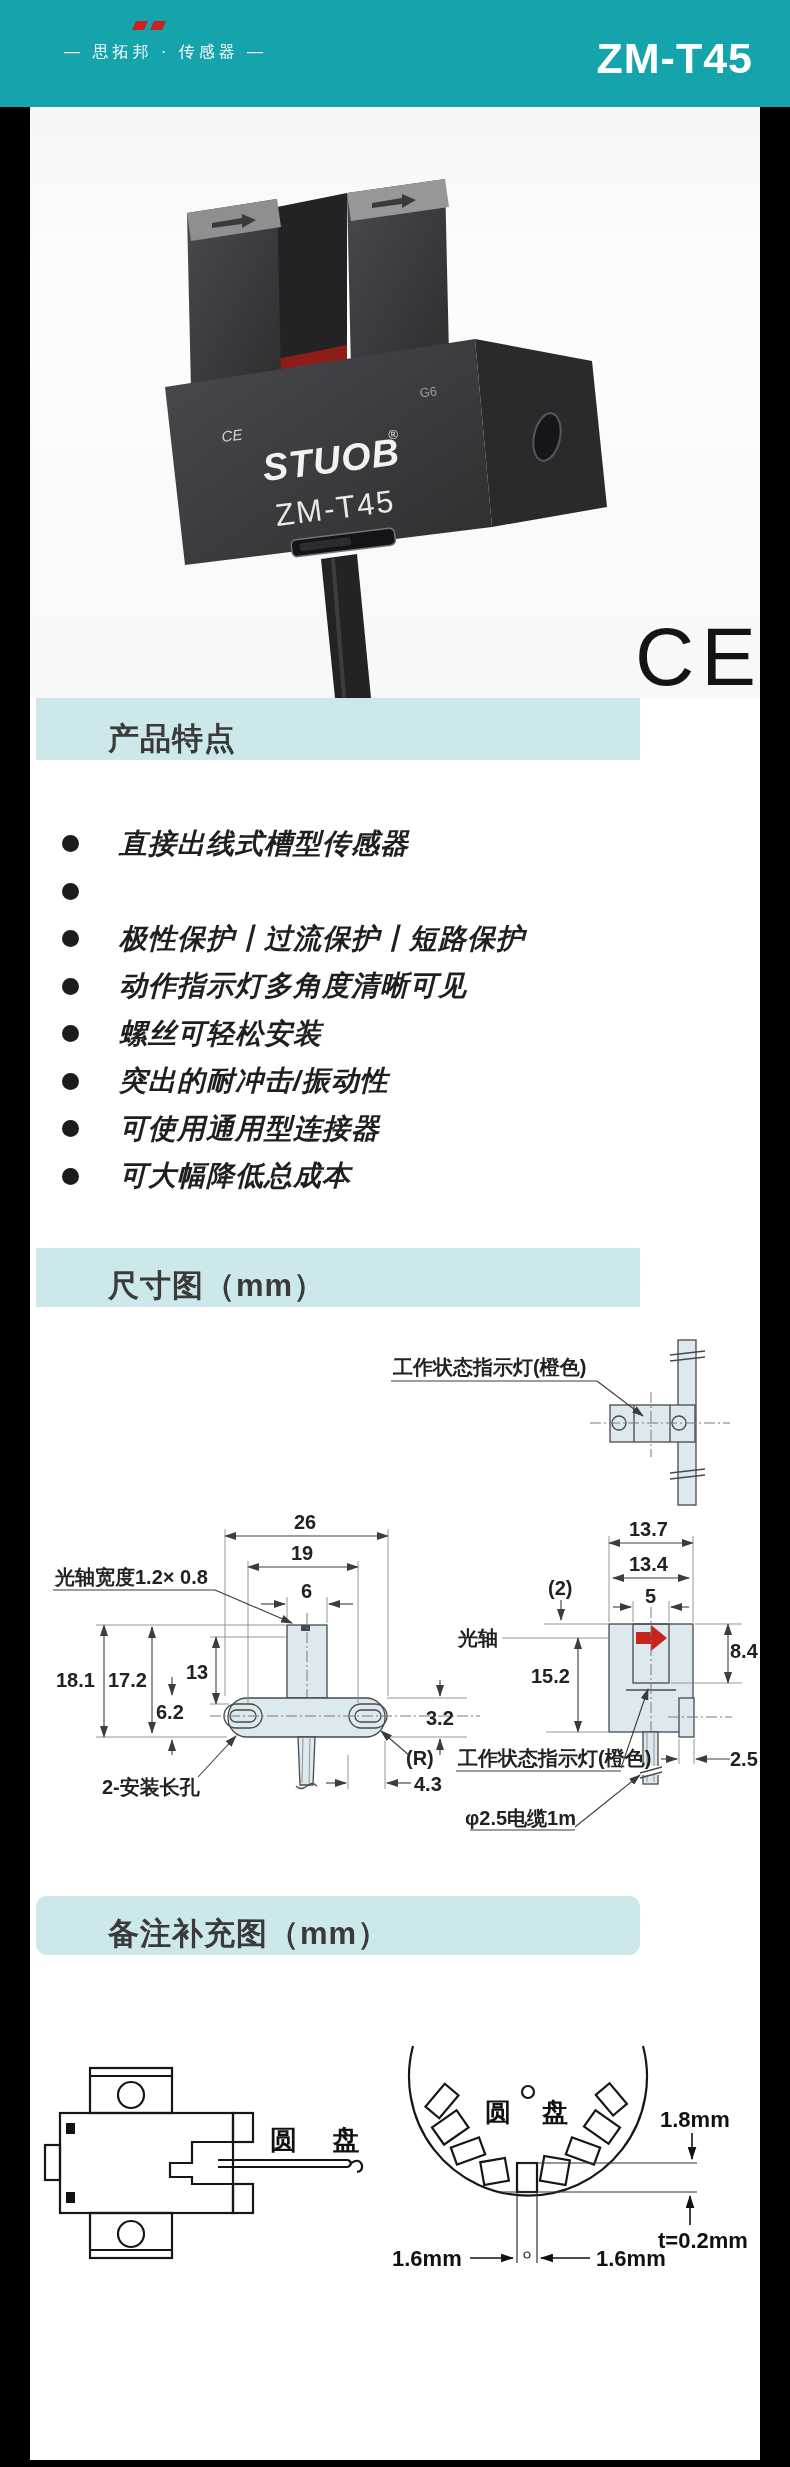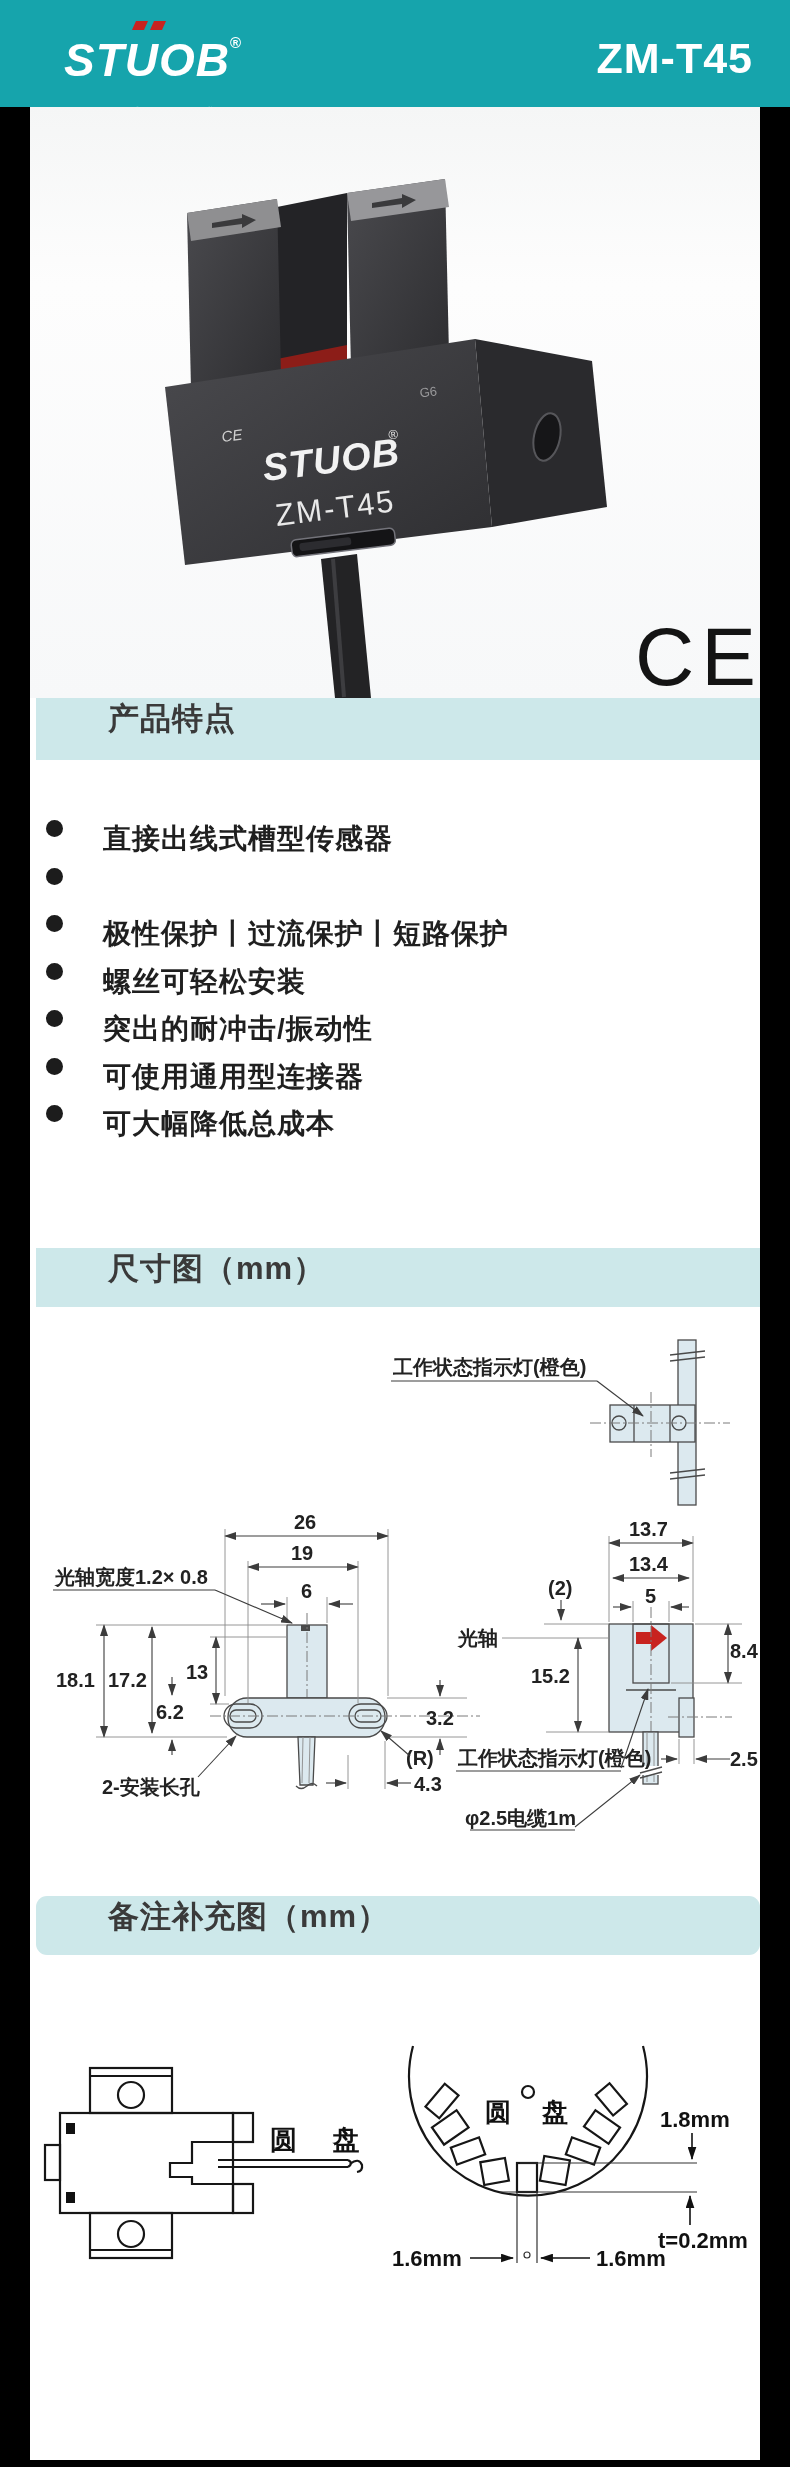--- a/index.html
+++ b/index.html
@@ -24,29 +24,29 @@
   .strip{position:absolute;background:var(--frame);z-index:30;}
   .strip-l{left:0;top:107px;bottom:0;width:30px;}
   .strip-r{right:0;top:107px;bottom:0;width:30px;}
   .strip-b{left:0;right:0;bottom:0;height:7px;}
 
   
   .photo{position:absolute;left:30px;top:107px;width:730px;height:591px;background:linear-gradient(#f5f6f6,#fdfdfd 30%,#f7f8f9);}
   .photo svg{display:block;}
 
   
-  .secbar{position:absolute;left:36px;width:724px;height:60px;background:var(--section-bar);display:flex;align-items:flex-start;z-index:10;}
+  .secbar{position:absolute;left:36px;width:604px;height:60px;background:var(--section-bar);display:flex;align-items:flex-end;z-index:10;}
   .secbar span{padding-left:72px;font-size:31px;font-weight:bold;color:#3a3a3a;letter-spacing:1px;}
   .bar1{top:698px;height:62px;}
   .bar2{top:1248px;height:59px;}
   .bar3{top:1896px;height:59px;border-radius:11px;}
 
   
   .features{position:absolute;left:0;top:820px;width:760px;list-style:none;}
-  .features li{height:47.5px;display:flex;align-items:flex-start;padding-left:46px;}
+  .features li{height:47.5px;display:flex;align-items:center;padding-left:62px;font-style:italic;}
   .dot{width:17px;height:17px;border-radius:50%;background:#1c1c1c;flex:0 0 17px;}
   .ftext{margin-left:40px;font-size:28px;font-weight:600;color:#1f1f1f;letter-spacing:1px;white-space:nowrap;}
 
   .drawing{position:absolute;left:30px;background:#fff;}
   .dims{top:1307px;}
   .remarks{top:1955px;}
   svg{overflow:visible;}
   .dfill{fill:var(--drawing-fill);stroke:#4a4a4a;stroke-width:1.3;}
   .ln{stroke:#4a4a4a;stroke-width:1.3;fill:none;}
   .ext{stroke:#8a8a8a;stroke-width:0.9;fill:none;}
@@ -57,21 +57,20 @@
   .blk{stroke:#161616;stroke-width:2.2;fill:none;}
   .btx{font-family:"Liberation Sans",sans-serif;font-size:22px;font-weight:bold;fill:#111;}
 </style>
 </head>
 <body>
 
 <div class="page">
 
   <div class="header">
     <div class="logo">
-      <div class="brand"><span>STUOB</span><sup>®</sup></div>
       <div class="logo-mark m1"></div>
       <div class="logo-mark m2"></div>
       <div class="tagline">— 思拓邦 · 传感器 —</div>
     </div>
     <div class="model">ZM-T45</div>
   </div>
 
   <div class="strip strip-l"></div>
   <div class="strip strip-r"></div>
   <div class="strip strip-b"></div>
@@ -131,20 +130,24 @@
     <li>
         <span class="dot"></span>
         <span class="ftext">直接出线式槽型传感器</span>
       </li>
     <li>
         <span class="dot"></span>
       </li>
     <li>
         <span class="dot"></span>
         <span class="ftext">极性保护丨过流保护丨短路保护</span>
+      </li>
+    <li>
+        <span class="dot"></span>
+        <span class="ftext">动作指示灯多角度清晰可见</span>
       </li>
     <li>
         <span class="dot"></span>
         <span class="ftext">螺丝可轻松安装</span>
       </li>
     <li>
         <span class="dot"></span>
         <span class="ftext">突出的耐冲击/振动性</span>
       </li>
     <li>

